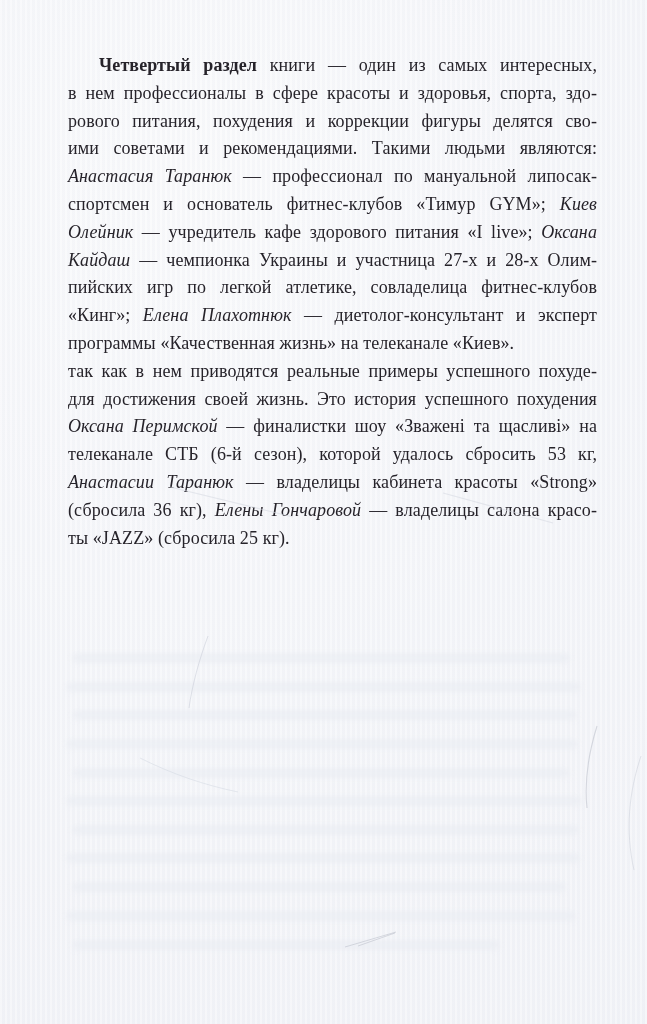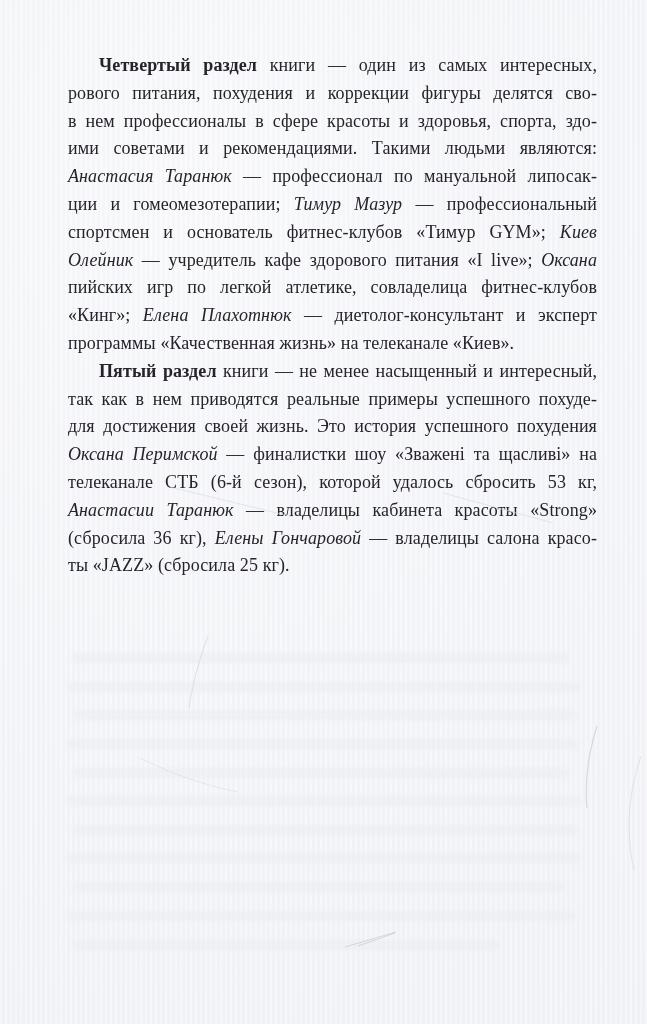--- a/index.html
+++ b/index.html
@@ -82,33 +82,32 @@
   }
 </style>
 </head>
 <body>
 
 <div class="page">
 
   <div class="text-block" id="text-block">
       <div class="paragraph">
         <div class="line indent"><span class="run bold">Четвертый раздел</span><span class="run normal"> книги — один из самых интересных,</span></div>
+        <div class="line"><span class="run normal">в нем профессионалы в сфере красоты и здоровья, спорта, здо-</span></div>
         <div class="line"><span class="run normal">рового питания, похудения и коррекции фигуры делятся сво-</span></div>
-        <div class="line"><span class="run normal">в нем профессионалы в сфере красоты и здоровья, спорта, здо-</span></div>
         <div class="line"><span class="run normal">ими советами и рекомендациями. Такими людьми являются:</span></div>
         <div class="line"><span class="run italic">Анастасия Таранюк</span><span class="run normal"> — профессионал по мануальной липосак-</span></div>
-        <div class="line"><span class="run normal">ции и гомеомезотерапии; </span><span class="run italic">Тимур Мазур</span><span class="run normal"> — профессиональный</span></div>
         <div class="line"><span class="run normal">спортсмен и основатель фитнес-клубов «Тимур GYM»; </span><span class="run italic">Киев</span></div>
         <div class="line"><span class="run italic">Олейник</span><span class="run normal"> — учредитель кафе здорового питания «I live»; </span><span class="run italic">Оксана</span></div>
+        <div class="line"><span class="run italic">Кайдаш</span><span class="run normal"> — чемпионка Украины и участница 27-х и 28-х Олим-</span></div>
         <div class="line"><span class="run normal">пийских игр по легкой атлетике, совладелица фитнес-клубов</span></div>
         <div class="line"><span class="run normal">«Кинг»; </span><span class="run italic">Елена Плахотнюк</span><span class="run normal"> — диетолог-консультант и эксперт</span></div>
         <div class="line last"><span class="run normal">программы «Качественная жизнь» на телеканале «Киев».</span></div>
       </div>
       <div class="paragraph">
-        <div class="line indent"><span class="run bold">Пятый раздел</span><span class="run normal"> книги — не менее насыщенный и интересный,</span></div>
         <div class="line"><span class="run normal">так как в нем приводятся реальные примеры успешного похуде-</span></div>
         <div class="line"><span class="run normal">для достижения своей жизнь. Это история успешного похудения</span></div>
         <div class="line"><span class="run italic">Оксана Перимской</span><span class="run normal"> — финалистки шоу «Зважені та щасливі» на</span></div>
         <div class="line"><span class="run normal">телеканале СТБ (6-й сезон), которой удалось сбросить 53 кг,</span></div>
         <div class="line"><span class="run italic">Анастасии Таранюк</span><span class="run normal"> — владелицы кабинета красоты «Strong»</span></div>
         <div class="line"><span class="run normal">(сбросила 36 кг), </span><span class="run italic">Елены Гончаровой</span><span class="run normal"> — владелицы салона красо-</span></div>
         <div class="line last"><span class="run normal">ты «JAZZ» (сбросила 25 кг).</span></div>
       </div>
     </div>
 

